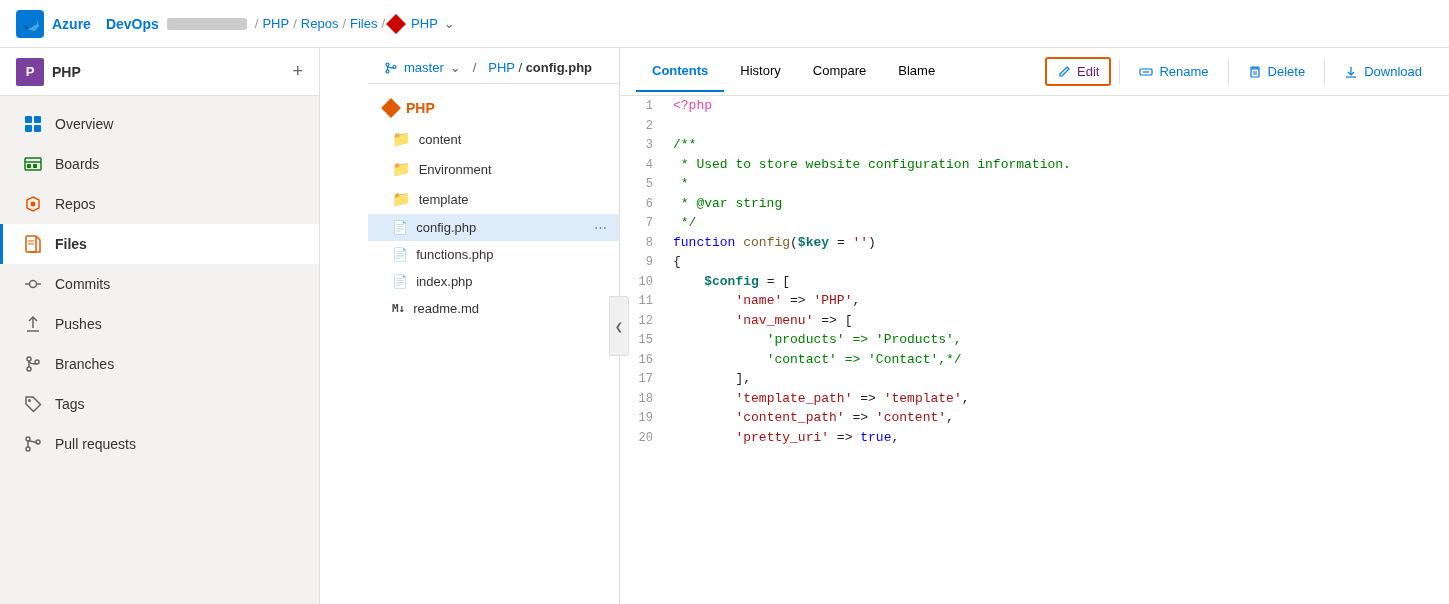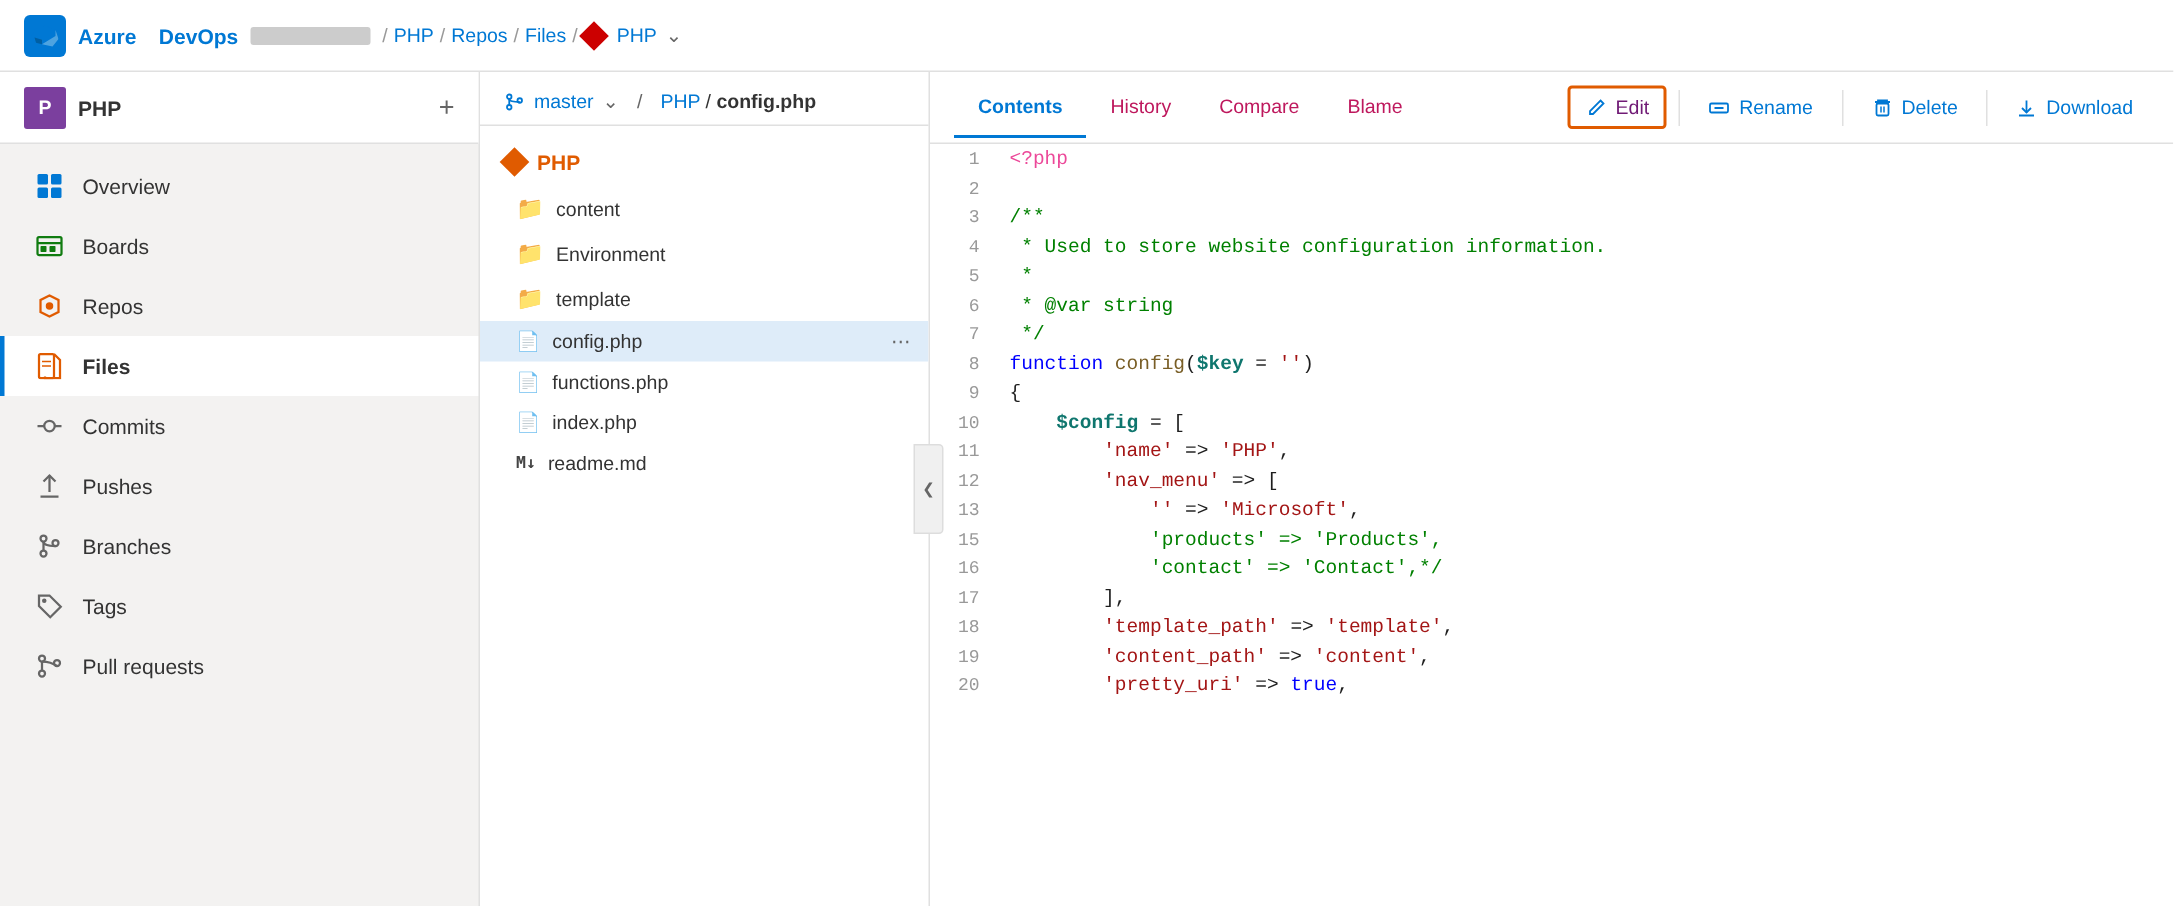--- a/index.html
+++ b/index.html
@@ -86,20 +86,21 @@
     .nav-icon { width: 20px; height: 20px; display: flex; align-items: center; justify-content: center; flex-shrink: 0; }
 
     
     .file-pane {
       width: 300px;
       border-right: 1px solid #e0e0e0;
       display: flex;
       flex-direction: column;
       background: #fff;
       flex-shrink: 0;
+      padding-left: 48px;
     }
     .file-pane-header {
       padding: 12px 16px 8px;
       border-bottom: 1px solid #e0e0e0;
       display: flex;
       align-items: center;
       gap: 8px;
     }
     .repo-branch {
       display: flex; align-items: center; gap: 6px;
@@ -145,21 +146,21 @@
       border-bottom: 1px solid #e0e0e0;
       display: flex;
       align-items: center;
       padding: 0 16px;
       gap: 18px;
     }
     .toolbar-tabs { display: flex; gap: 0; }
     .toolbar-tab {
       padding: 12px 16px;
       font-size: 13px;
-      color: #be185d;
+      color: #000000;
       cursor: pointer;
       border-bottom: 2px solid transparent;
       text-decoration: none;
     }
     .toolbar-tab.active {
       color: #0078d4;
       border-bottom: 2px solid #0078d4;
       font-weight: 600;
     }
     .toolbar-spacer { flex: 1; }
@@ -517,24 +518,20 @@
           </tr>
           <tr>
             <td class="code-line-num">11</td>
             <td class="code-line-content">        <span class="str">'name'</span> =&gt; <span class="str">'PHP'</span>,</td>
           </tr>
           <tr>
             <td class="code-line-num">12</td>
             <td class="code-line-content">        <span class="str">'nav_menu'</span> =&gt; [</td>
           </tr>
           <tr>
-            <td class="code-line-num">13</td>
-            <td class="code-line-content">            <span class="str">''</span> =&gt; <span class="str">'Microsoft'</span>,</td>
-          </tr>
-          <tr>
             <td class="code-line-num">15</td>
             <td class="code-line-content">            <span class="cm">'products' =&gt; 'Products',</span></td>
           </tr>
           <tr>
             <td class="code-line-num">16</td>
             <td class="code-line-content">            <span class="cm">'contact' =&gt; 'Contact',*/</span></td>
           </tr>
           <tr>
             <td class="code-line-num">17</td>
             <td class="code-line-content">        ],</td>

